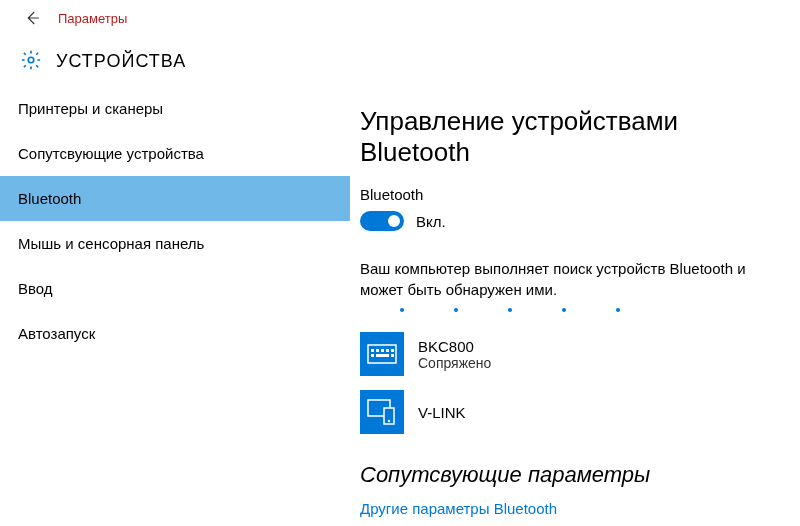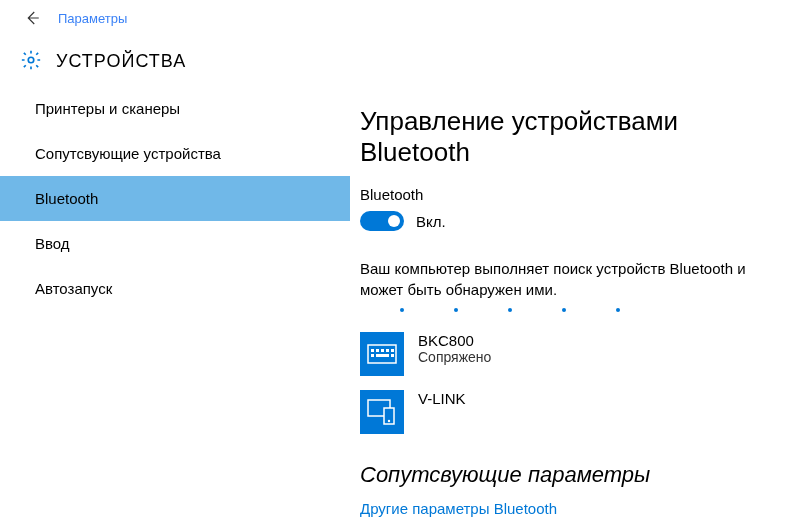--- a/index.html
+++ b/index.html
@@ -17,33 +17,33 @@
     display: flex;
     align-items: center;
     padding-left: 20px;
   }
   .back-btn {
     width: 24px; height: 24px;
     display: flex; align-items: center; justify-content: center;
     margin-right: 14px;
     cursor: default;
   }
-  .app-title { font-size: 13px; color: #3b82f6; }
+  .app-title { font-size: 13px; color: #b91c1c; }
   .header {
     height: 50px;
     display: flex;
     align-items: center;
     padding-left: 20px;
   }
   .gear { margin-right: 14px; color: #0078d7; }
   .page-title { font-size: 18px; letter-spacing: 1px; font-weight: 400; }
   .main { display: flex; height: calc(100% - 86px); }
   .sidebar { width: 350px; }
   .sidebar-item {
-    padding: 14px 35px;
+    padding: 14px 18px;
     font-size: 15px;
     cursor: default;
   }
   .sidebar-item.selected { background: #70b8e8; }
   .content {
     flex: 1;
     padding: 20px 30px 0 10px;
   }
   .content h1 {
     font-size: 26px;
@@ -67,21 +67,21 @@
   }
   .toggle .knob {
     width: 12px; height: 12px; border-radius: 50%;
     background: #fff;
     position: absolute; top: 4px; right: 4px;
   }
   .toggle-state { font-size: 15px; }
   .desc { font-size: 15px; line-height: 1.4; margin-bottom: 8px; }
   .dots { display: flex; gap: 50px; padding-left: 40px; margin-bottom: 20px; }
   .dots span { width: 4px; height: 4px; background: #0078d7; border-radius: 50%; }
-  .device { display: flex; align-items: flex-start; margin-bottom: 14px; }
+  .device { display: flex; align-items: center; margin-bottom: 14px; }
   .dev-icon {
     width: 44px; height: 44px;
     background: #0078d7;
     margin-right: 14px;
     display: flex; align-items: center; justify-content: center;
     color: #fff;
   }
   .dev-name { font-size: 15px; }
   .dev-status { font-size: 14px; color: #333; }
   .link { color: #0078d7; font-size: 15px; cursor: default; }
@@ -106,20 +106,21 @@
       </svg>
   </span>
   <div class="page-title">УСТРОЙСТВА</div>
 </div>
 
 <div class="main">
   <div class="sidebar" id="sidebar">
       <div class="sidebar-item">Принтеры и сканеры</div>
       <div class="sidebar-item">Сопутсвующие устройства</div>
       <div class="sidebar-item selected">Bluetooth</div>
+      <div class="sidebar-item">Мышь и сенсорная панель</div>
       <div class="sidebar-item">Ввод</div>
       <div class="sidebar-item">Автозапуск</div>
     </div>
 
   <div class="content">
     <h1>Управление устройствами Bluetooth</h1>
 
     <div class="toggle-label">Bluetooth</div>
     <div class="toggle-row">
       <div class="toggle">

